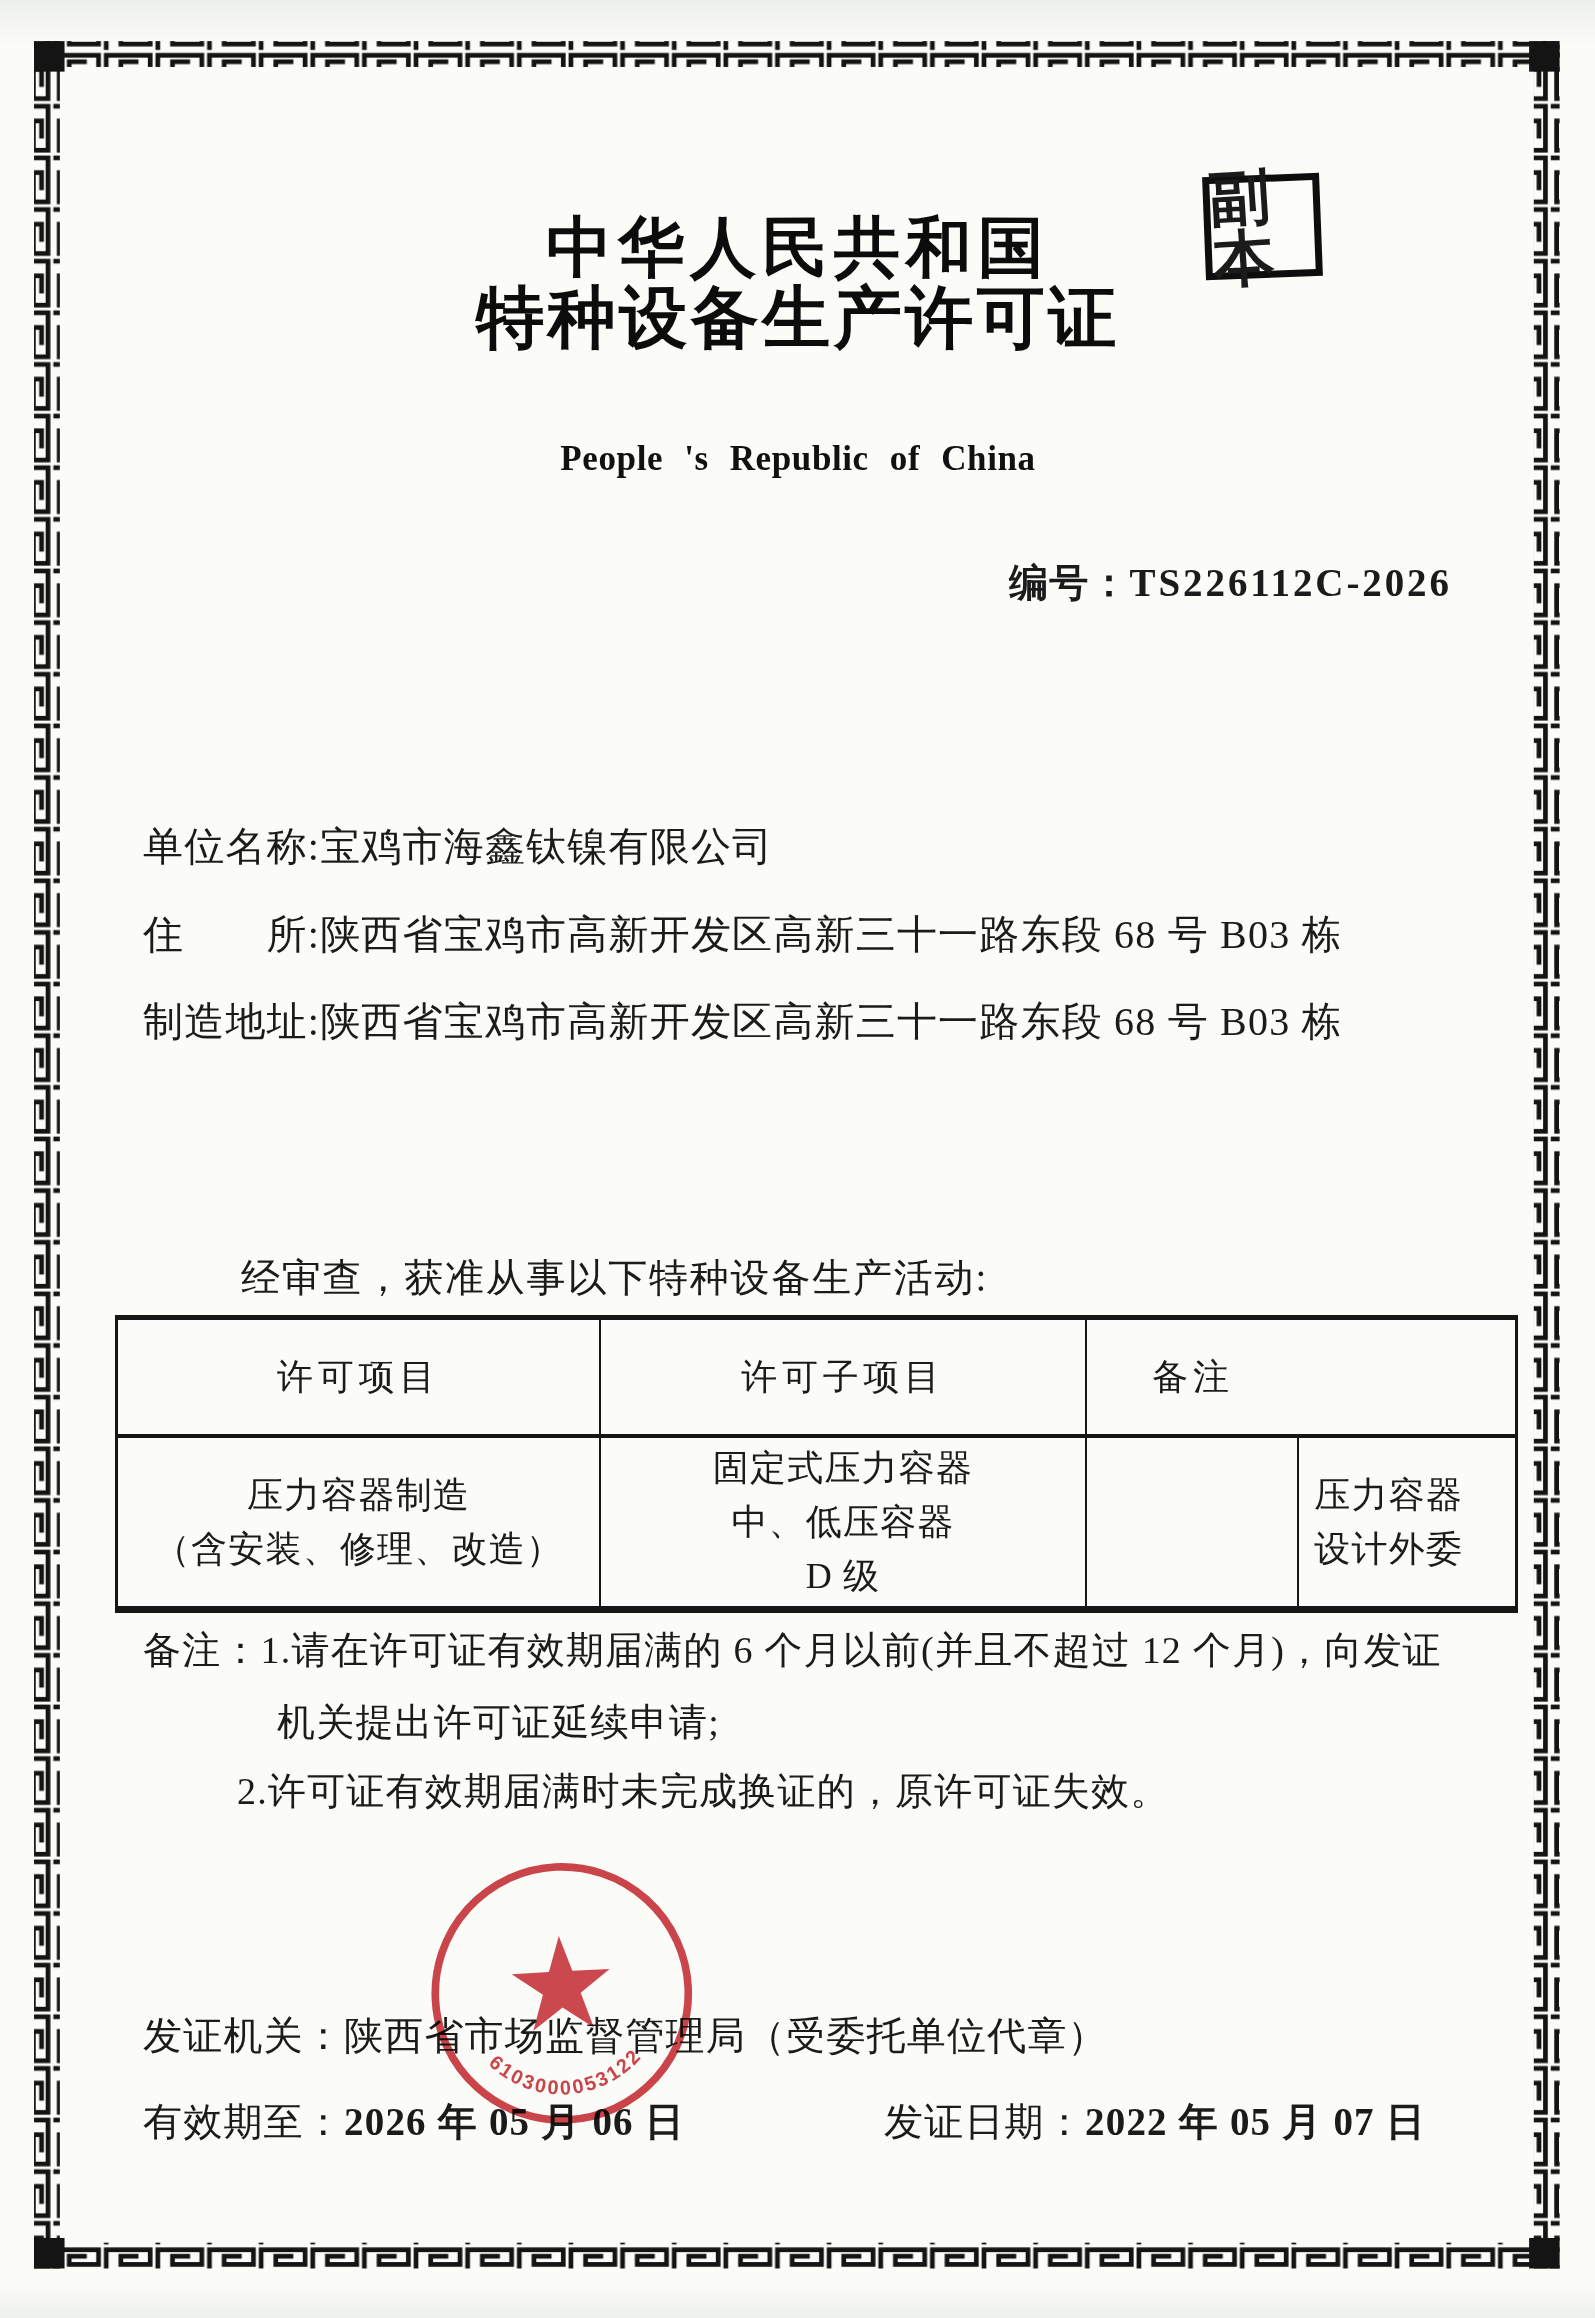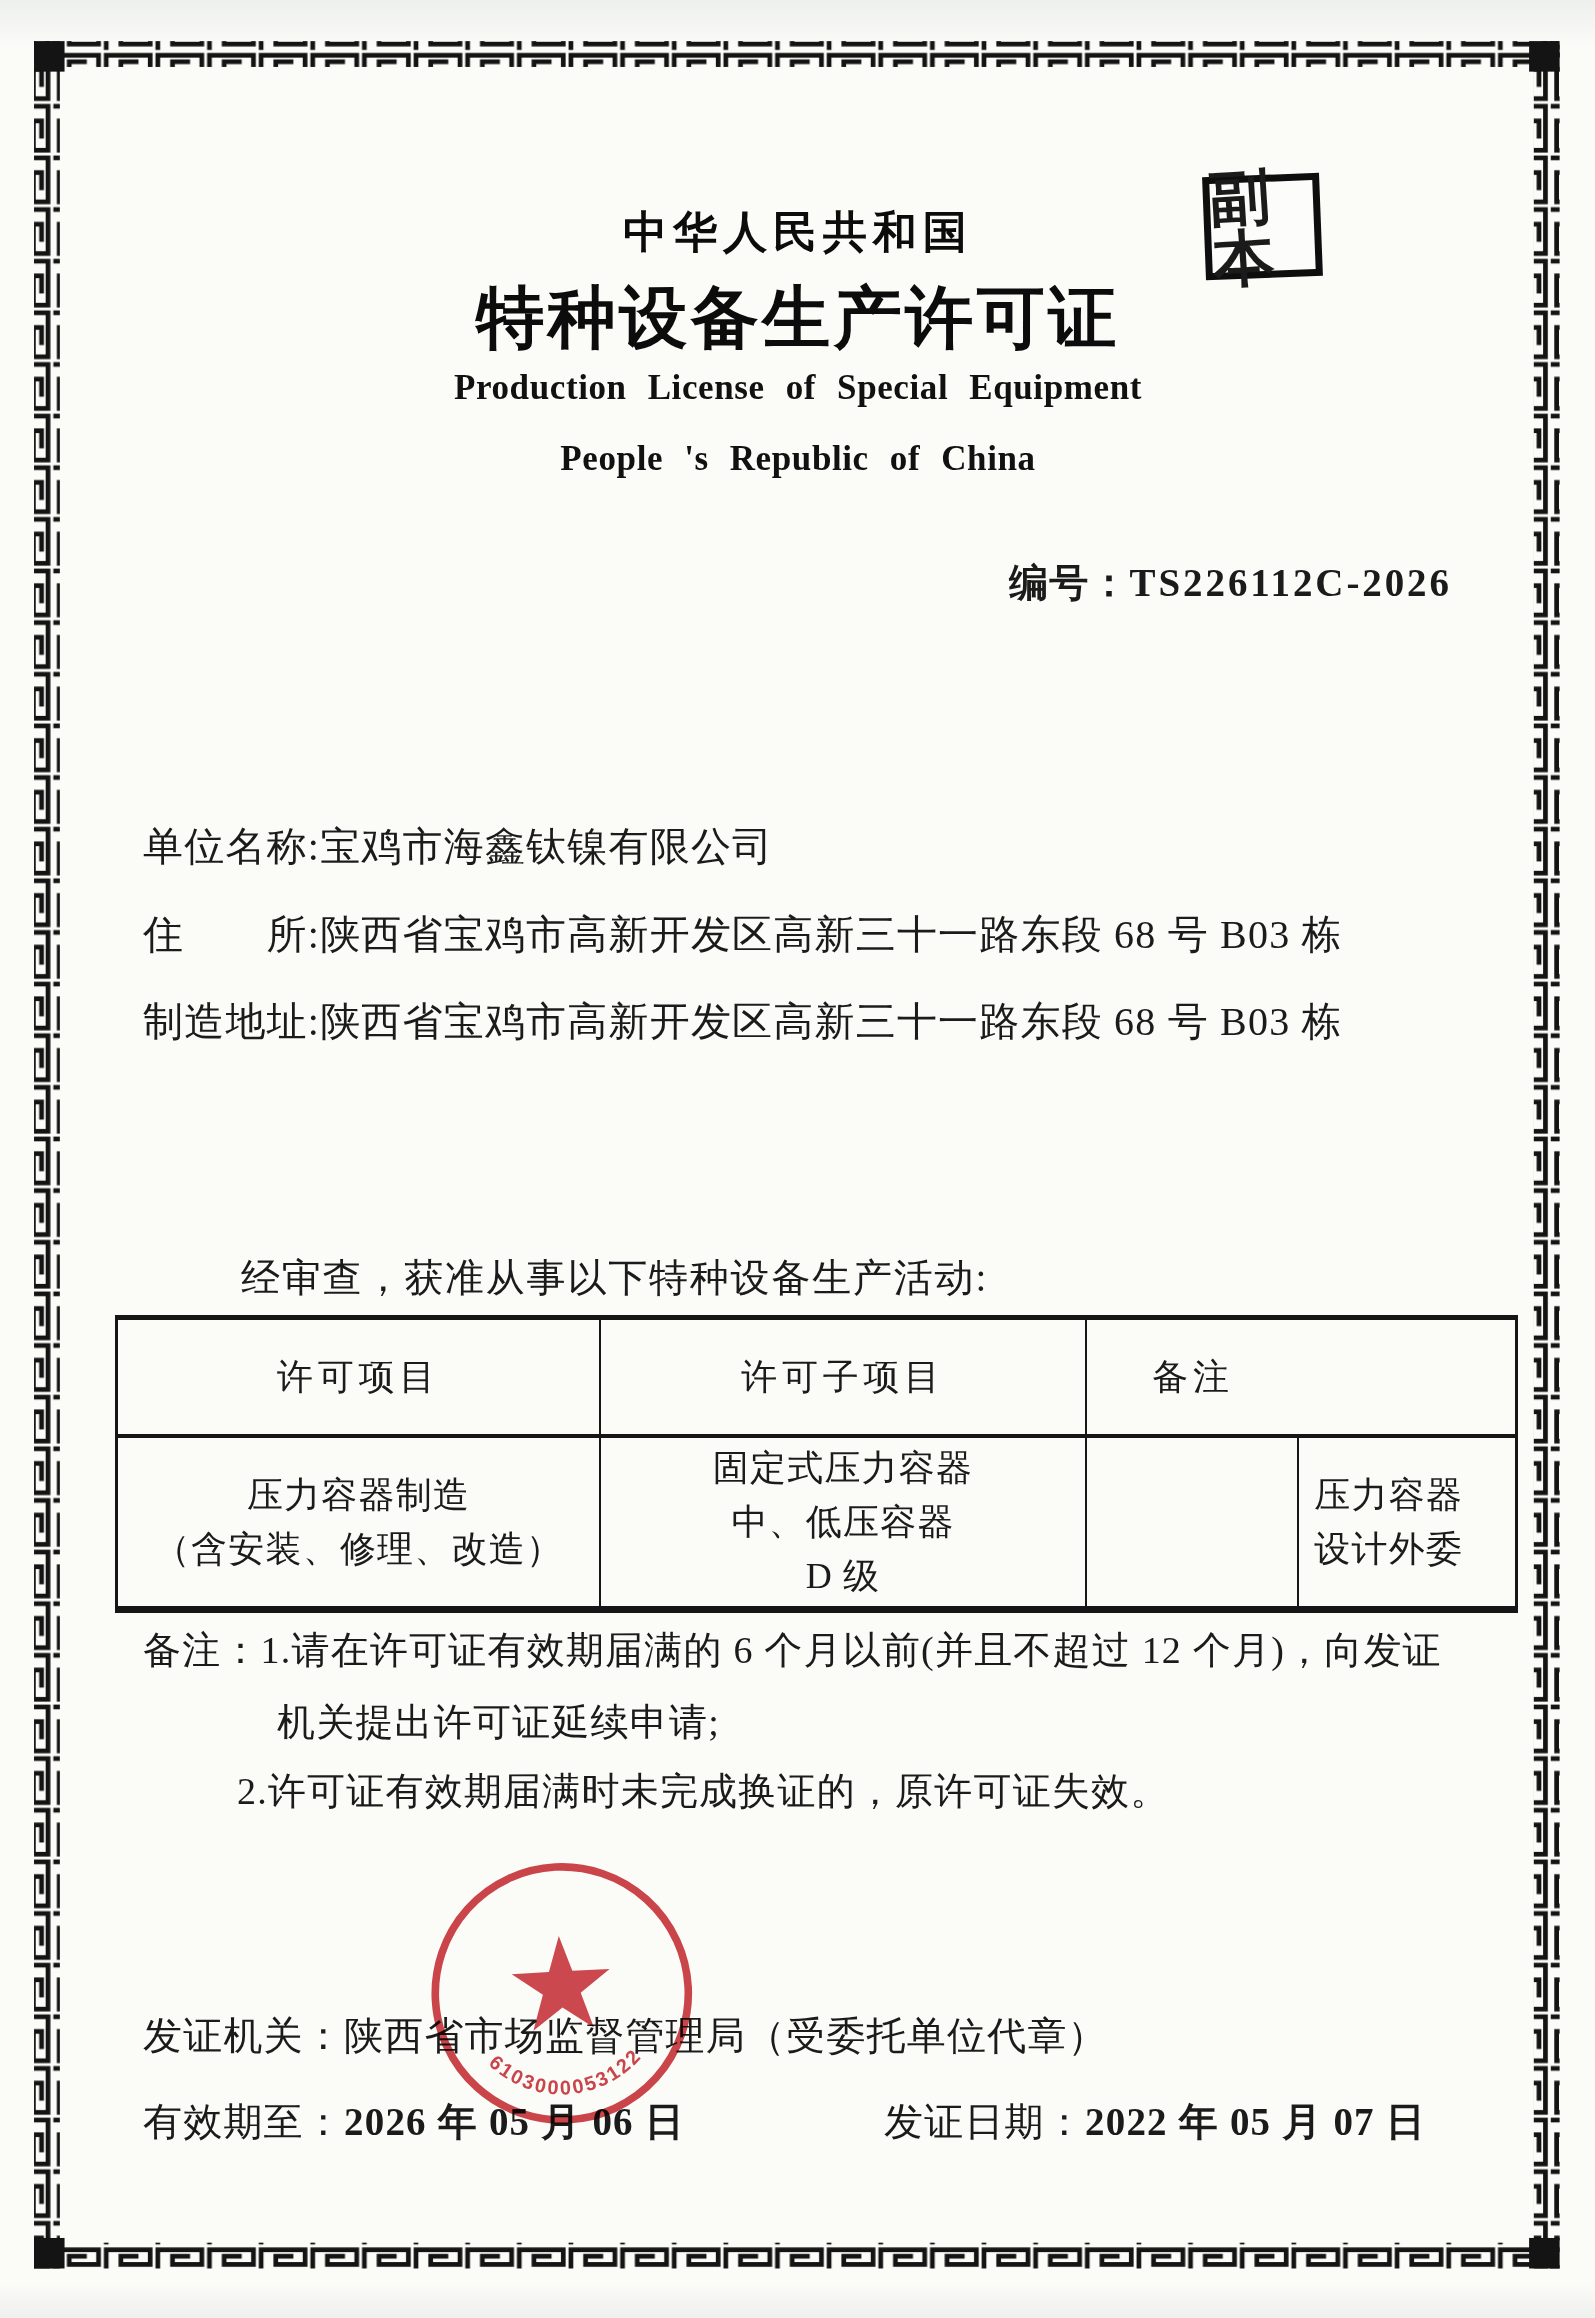--- a/index.html
+++ b/index.html
@@ -18,21 +18,21 @@
     border:7.6px solid #0e0e0e;display:flex;align-items:center;justify-content:center;
     transform:rotate(-2.2deg);background:rgba(255,255,255,.25);
   }
   .badge span{
     font-family:"Liberation Sans","DejaVu Sans",sans-serif;font-weight:700;
     font-size:61px;letter-spacing:2.3px;line-height:1;transform:rotate(-1.5deg);
   }
   
   .title-cn{left:0;width:1596px;text-align:center;
     font-family:"Liberation Sans","DejaVu Sans",sans-serif;font-weight:700;color:#0c0c0c;}
-  .t1{top:203px;font-size:44px;letter-spacing:5.9px;}
+  .t1{top:203px;font-size:66px;letter-spacing:5.9px;}
   .t2{top:273px;font-size:68px;letter-spacing:3.5px;}
   .title-en{left:0;width:1596px;text-align:center;font-weight:700;color:#111;
     font-size:35px;word-spacing:11.7px;letter-spacing:0.6px;}
   .e1{top:368px;}
   .e2{top:439px;}
   
   .license-no{left:1009px;top:556px;font-size:39px;font-weight:700;letter-spacing:1.2px;}
   .license-no .num{letter-spacing:2.9px;}
   
   .field{left:143px;font-size:40px;letter-spacing:1.2px;white-space:nowrap;}
@@ -92,21 +92,20 @@
     <rect x="58" y="3814" width="52" height="52" fill="#141414"></rect>
     <rect x="2606" y="3814" width="52" height="52" fill="#141414"></rect>
   </svg>
 
   <div class="abs badge">
     <span>副本</span>
   </div>
 
   <div class="abs title-cn t1">中华人民共和国</div>
   <div class="abs title-cn t2">特种设备生产许可证</div>
-  <div class="abs title-en e1">Production License of Special Equipment</div>
   <div class="abs title-en e2">People 's Republic of China</div>
 
   <div class="abs license-no">
     <span>编号：</span><span class="num">TS226112C-2026</span>
   </div>
 
   <div class="abs field f0">
     <span>单位名称:</span><span>宝鸡市海鑫钛镍有限公司</span>
   </div>
   <div class="abs field f1">

